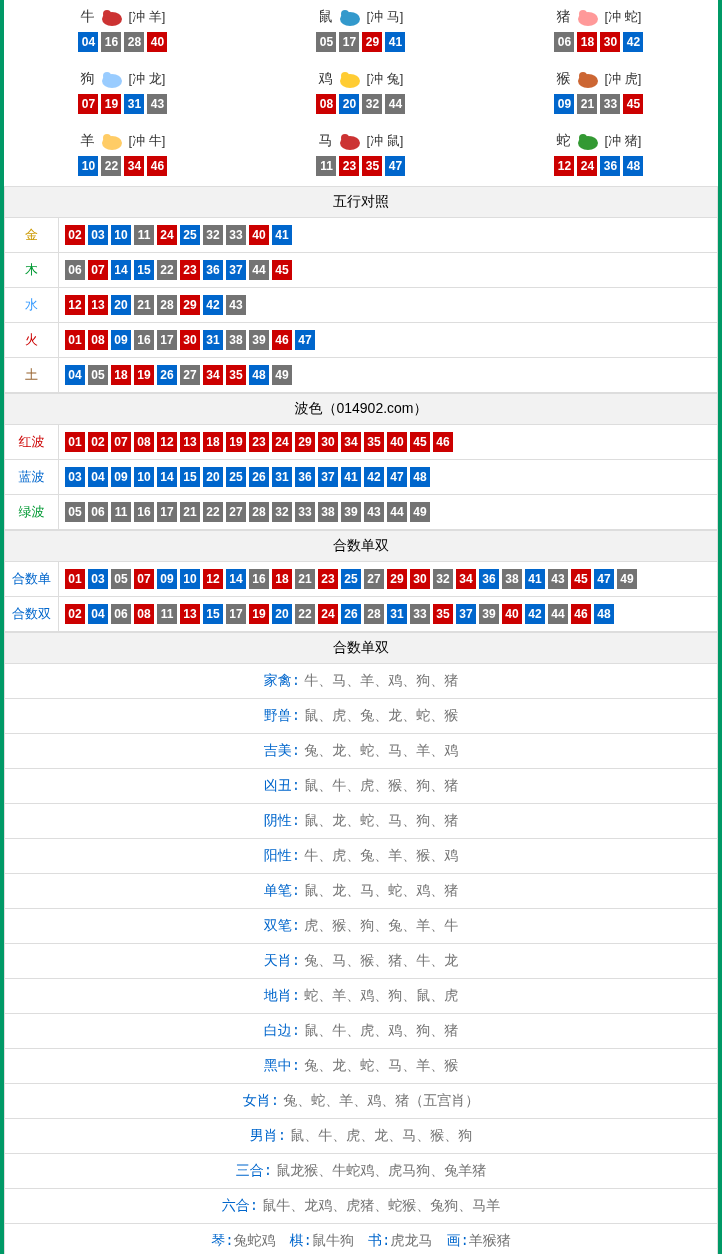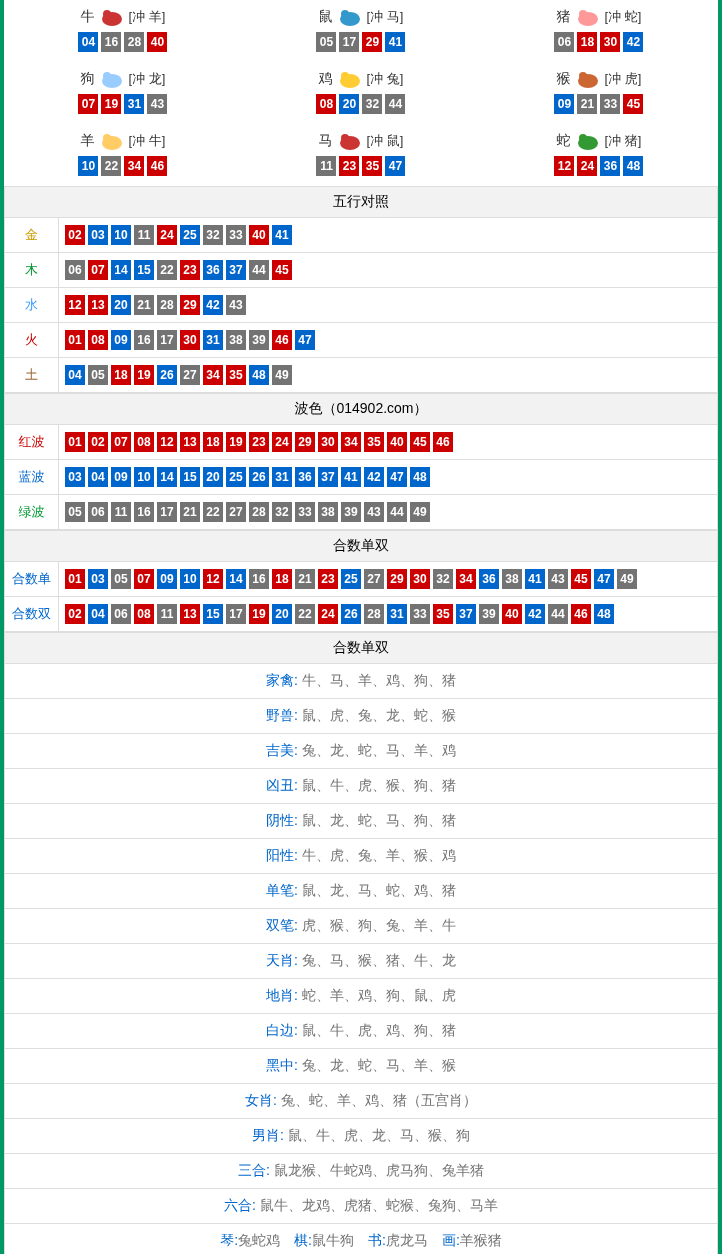--- a/index.html
+++ b/index.html
@@ -23,21 +23,21 @@
   td.row-content .balls-row { display: flex; flex-wrap: wrap; gap: 3px; }
   .label-gold { color: #cc9900; }
   .label-wood { color: #009933; }
   .label-water { color: #3399ff; }
   .label-fire { color: #cc0000; }
   .label-earth { color: #996633; }
   .label-red { color: #cc0000; }
   .label-blue { color: #0066cc; }
   .label-green { color: #009933; }
   .attr-row { border: 1px solid #ddd; padding: 8px; text-align: center; font-size: 14px; }
-  .attr-row .key { color: #0066cc; }
+  .attr-row .key { color: #0066cc; font-family: Liberation Mono, monospace; }
   .attr-row .val { color: #737373; margin-top: 16px; }
 </style>
 </head>
 <body>
 
 <div class="wrapper">
 
   <div class="zodiac-grid" id="zodiac-grid">
       <div class="zodiac-cell"><div class="zodiac-title">
           <span class="name">牛</span>

